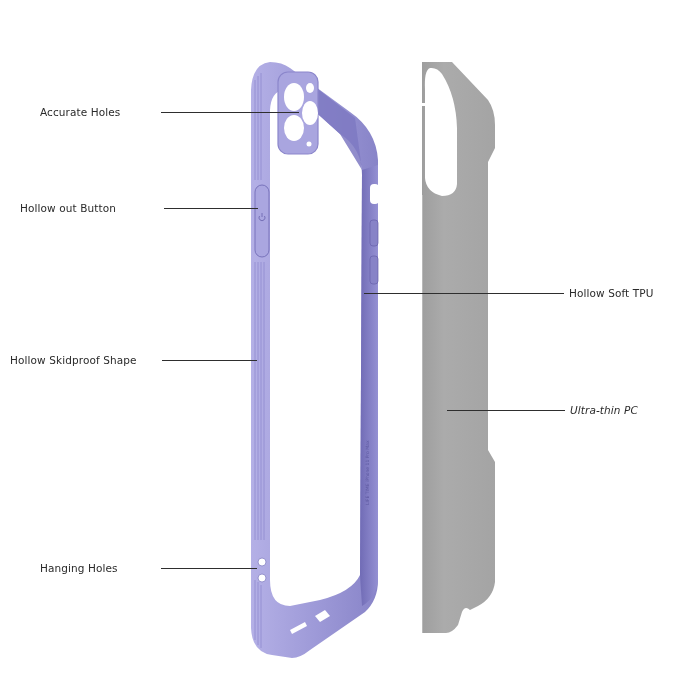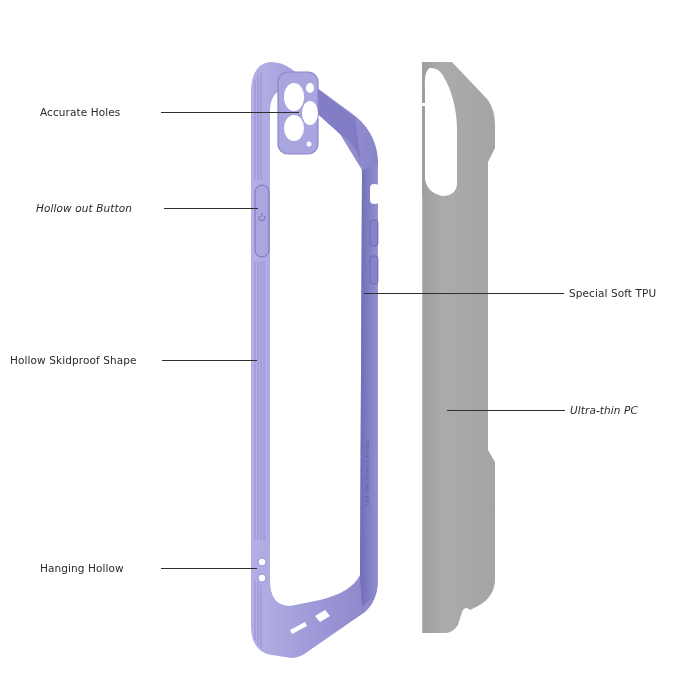--- a/index.html
+++ b/index.html
@@ -137,37 +137,37 @@
       <line x1="422.5" y1="195" x2="422.5" y2="633" stroke="#b8b8b8" stroke-width="1"></line>
     </g>
   </svg>
 
   <div>
     <span class="label left" style="left:40px; top:106px; width:120px;">Accurate Holes</span>
     <div class="leader" style="left:161px; top:112px; width:138px;"></div>
   </div>
 
   <div>
-    <span class="label left" style="left:36px; top:202px; width:143px;font-style:italic;">Hollow out Button</span>
+    <span class="label left" style="left:20px; top:202px; width:143px;">Hollow out Button</span>
     <div class="leader" style="left:164px; top:208px; width:94px;"></div>
   </div>
 
   <div>
     <span class="label left" style="left:10px; top:354px; width:152px;">Hollow Skidproof Shape</span>
     <div class="leader" style="left:162px; top:360px; width:95px;"></div>
   </div>
 
   <div>
-    <span class="label left" style="left:40px; top:562px; width:120px;">Hanging Hollow</span>
+    <span class="label left" style="left:40px; top:562px; width:120px;">Hanging Holes</span>
     <div class="leader" style="left:161px; top:568px; width:96px;"></div>
   </div>
 
   <div>
     <div class="leader" style="left:364px; top:293px; width:200px;"></div>
-    <span class="label" style="left:569px; top:287px;">Special Soft TPU</span>
+    <span class="label" style="left:569px; top:287px;">Hollow Soft TPU</span>
   </div>
 
   <div>
     <div class="leader" style="left:447px; top:410px; width:118px;"></div>
     <span class="label" style="left:570px; top:404px;font-style:italic;">Ultra-thin PC</span>
   </div>
 
 </div>
 
 </body></html>

